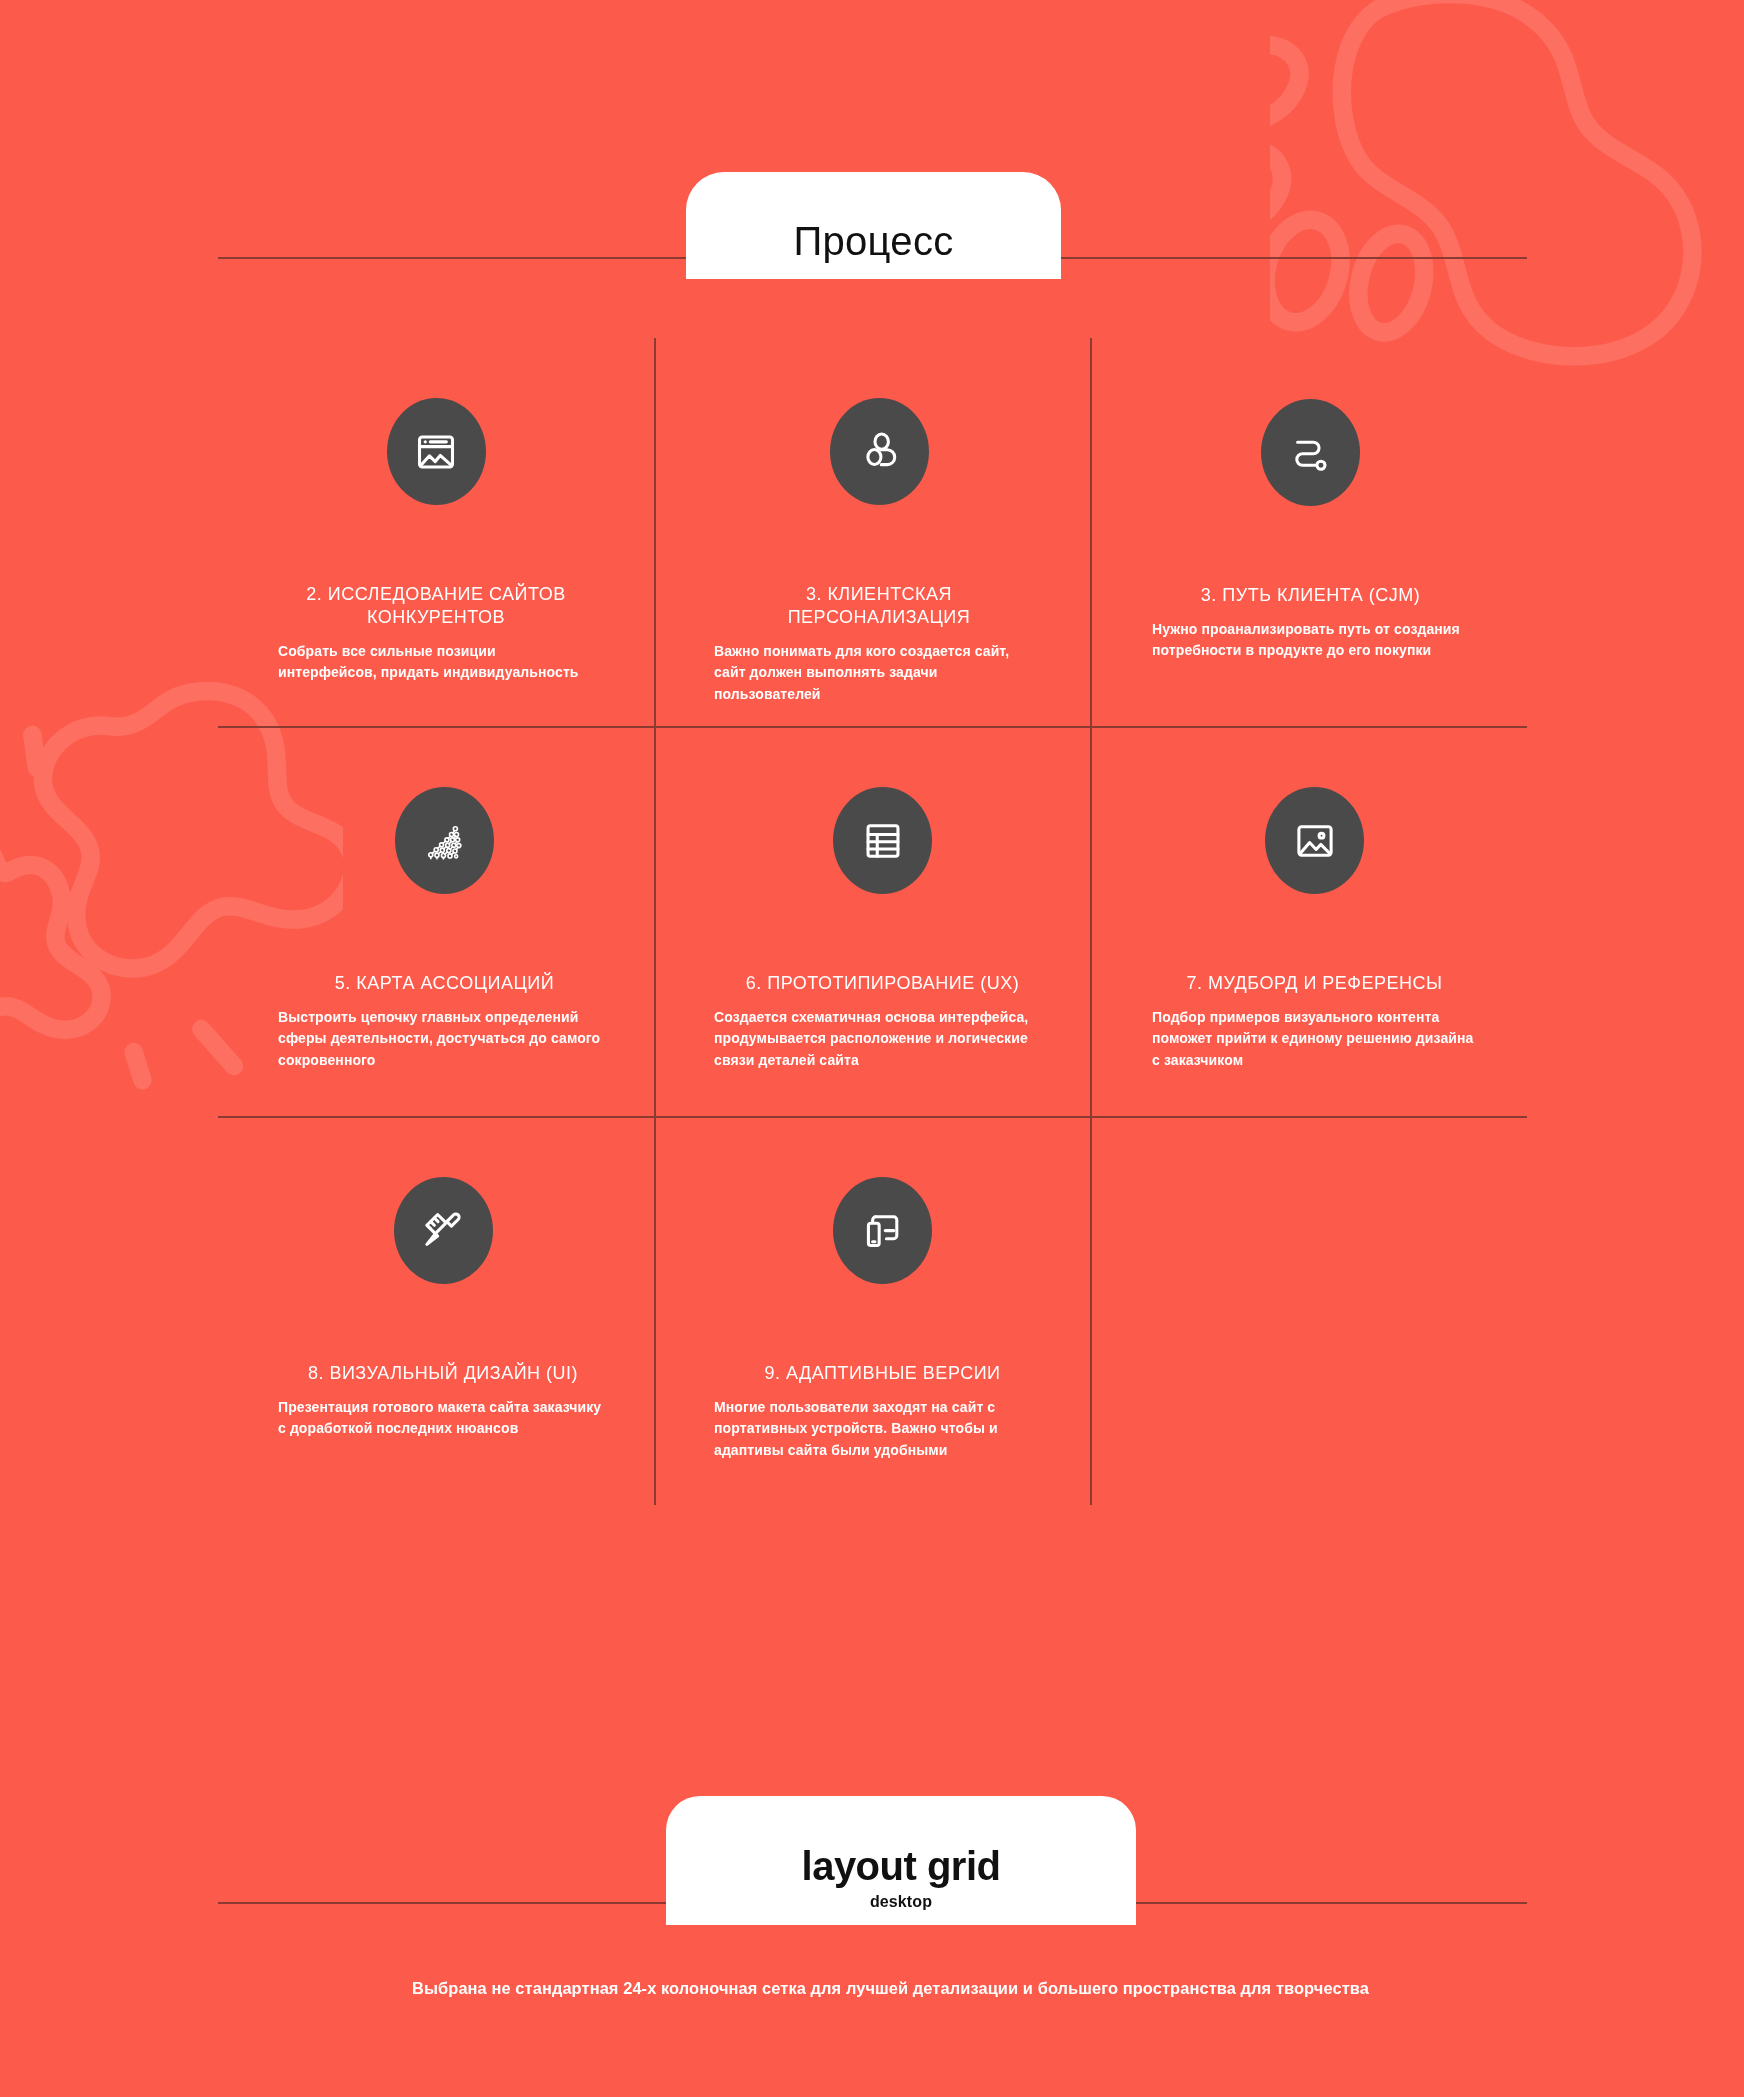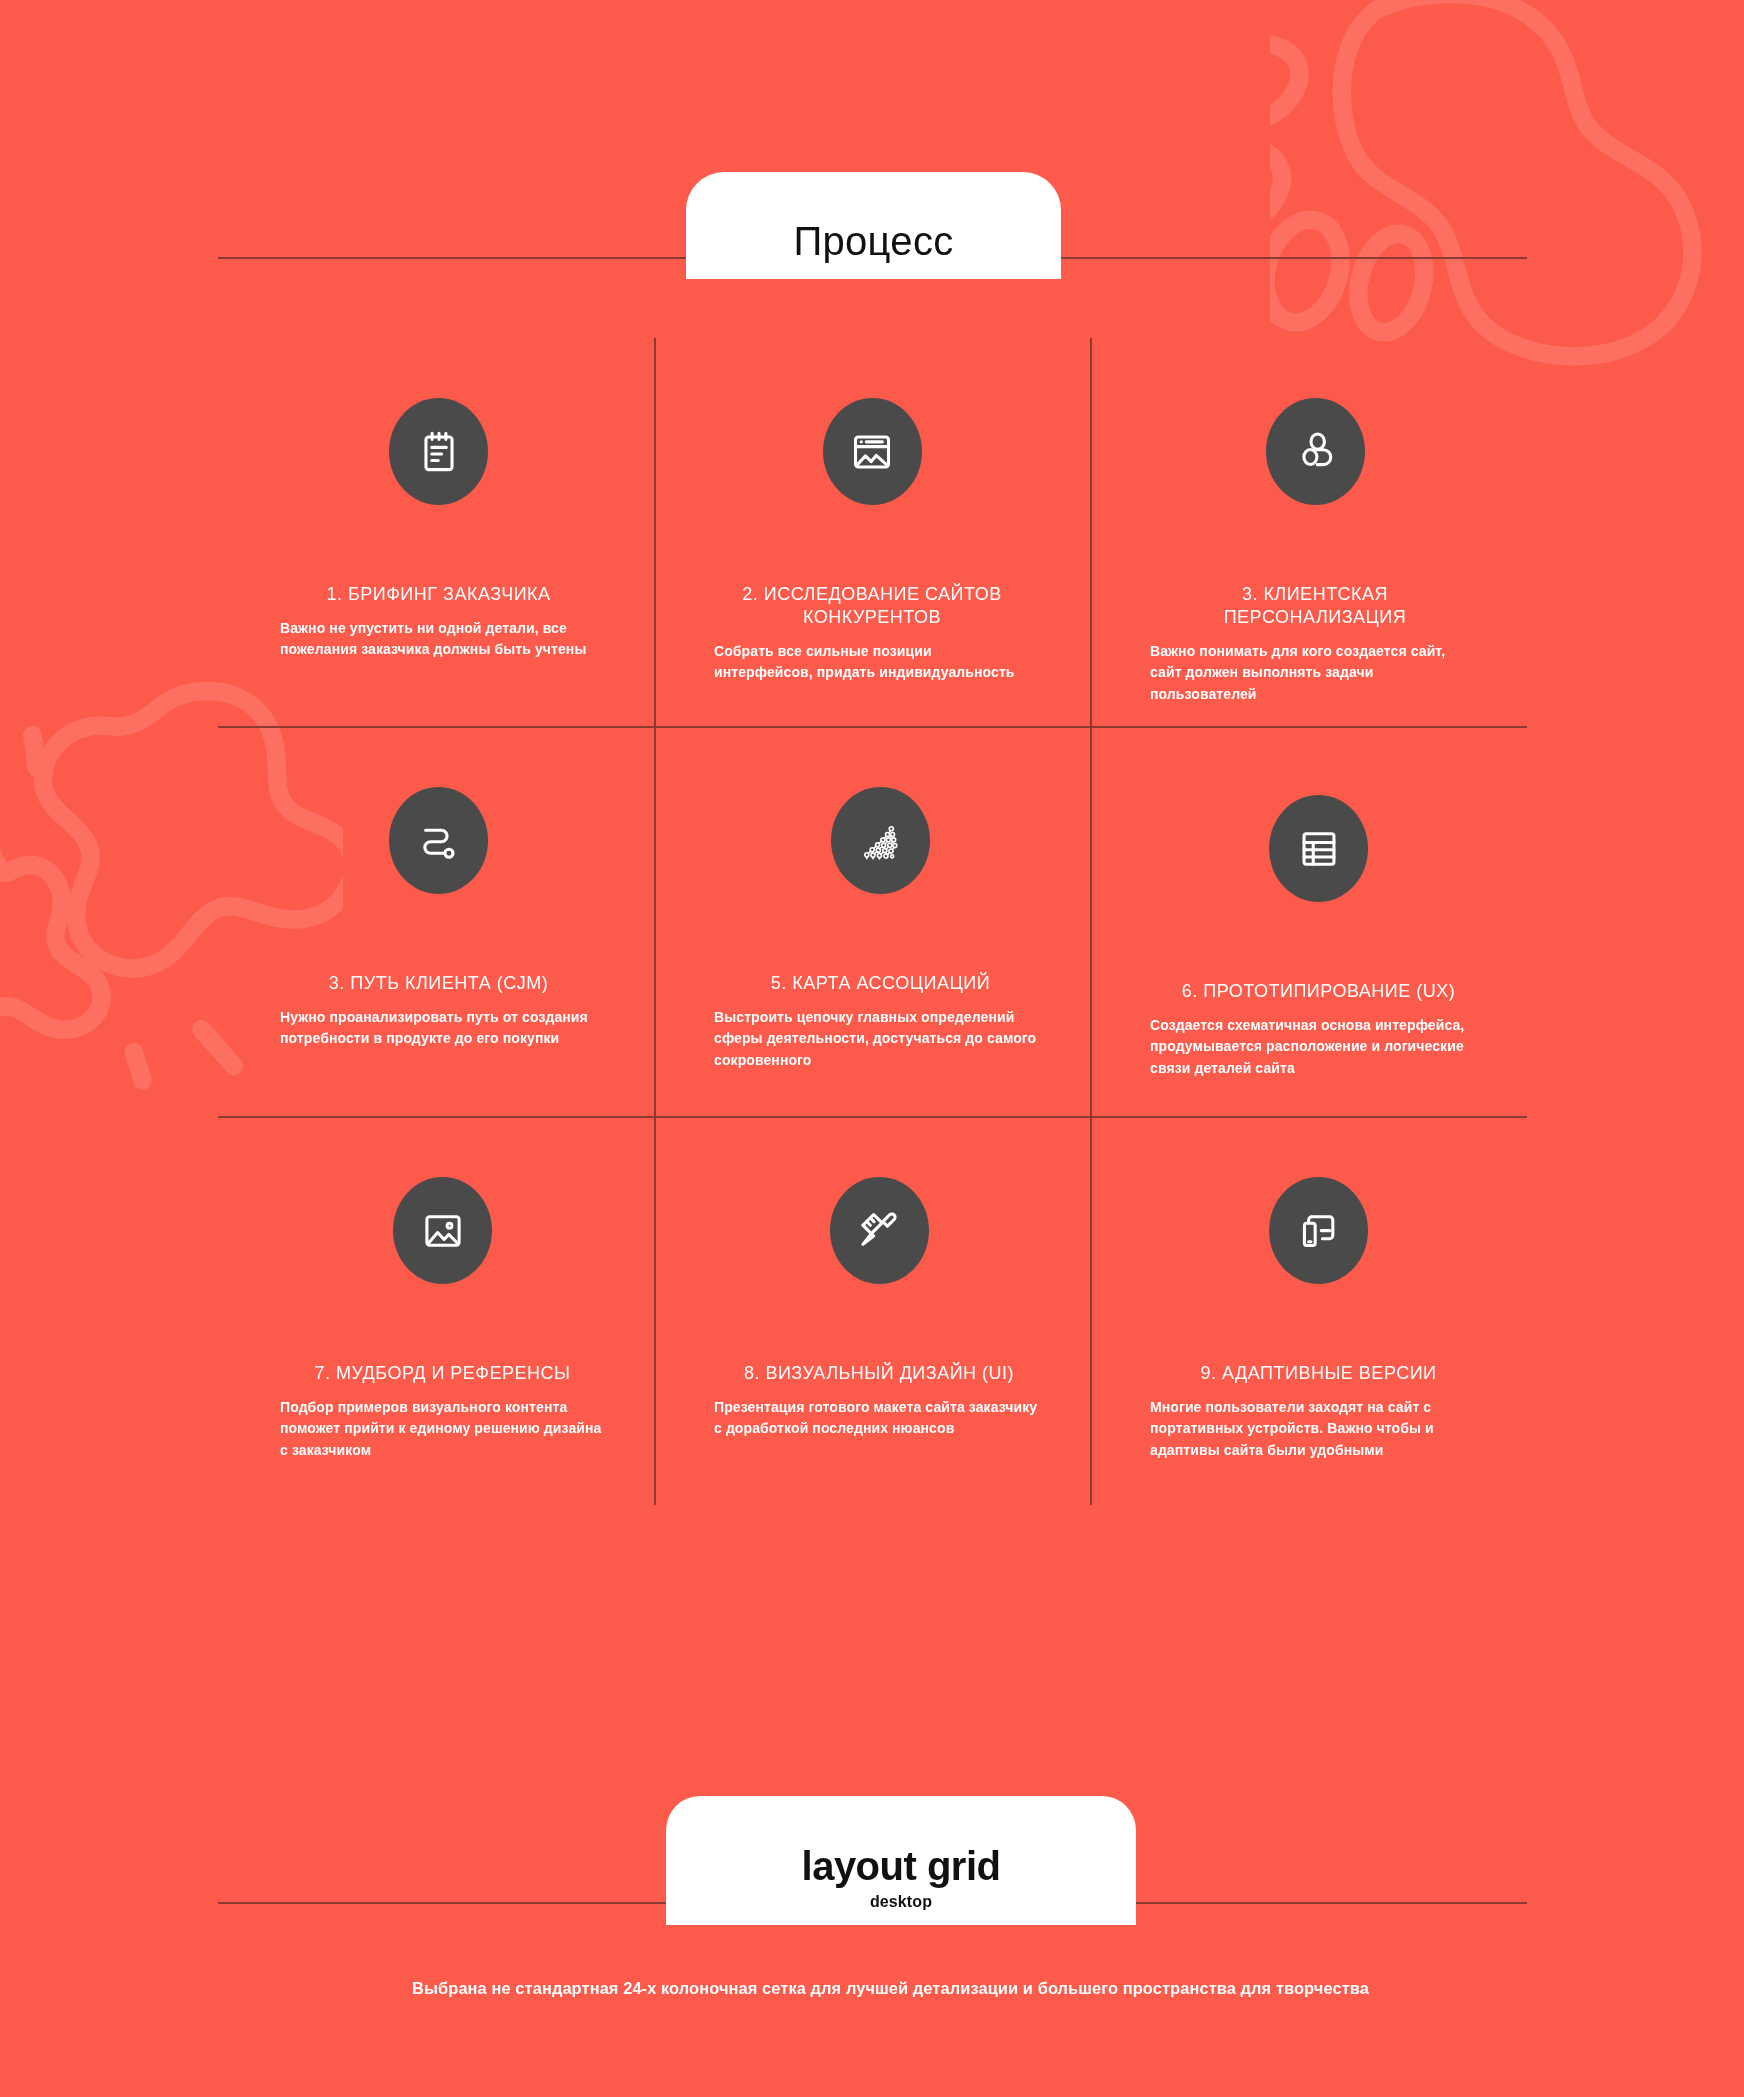--- a/index.html
+++ b/index.html
@@ -153,21 +153,21 @@
     text-align: left;
     margin-top: 12px;
     letter-spacing: 0.1px;
   }
   
   .step-card.c1 { padding: 0 57px 0 62px; }
   .step-card.c2 { padding: 0 60px; }
   .step-card.c3 { padding: 0 46px 0 60px; }
   .step-card.c4 { padding: 0 57px 0 62px; }
   .step-card.c5 { padding: 0 43px 0 60px; }
-  .step-card.c6 { padding: 8px 39px 0 60px; }
+  .step-card.c6 { padding: 0 39px 0 60px; }
   .step-card.c7 { padding: 0 49px 0 62px; }
   .step-card.c8 { padding: 0 46px 0 60px; }
   .step-card.c9 { padding: 0 39px 0 60px; }
 
   .step-card.c2 .step-icon-badge,
   .step-card.c3 .step-icon-badge { margin-top: 60px; }
   .step-card.c2 .step-title      { margin-top: 78px; }
   .step-card.c3 .step-title      { margin-top: 78px; }
 
   .step-card.c4 .step-icon-badge,
@@ -241,31 +241,20 @@
 <div class="rule-h" id="rule-bottom"></div>
 <div class="rule-v" id="col-div-1"></div>
 <div class="rule-v" id="col-div-2"></div>
 
 <div class="tab" id="tab-header">
   <div class="tab-title">Процесс</div>
 </div>
 
 <div id="steps-grid">
 
-  <div class="step-card c1">
-    <div class="step-icon-badge">
-      <svg viewBox="0 0 24 24" fill="none" stroke="#ffffff" stroke-width="1.6" stroke-linecap="round" stroke-linejoin="round">
-        <rect x="5.2" y="4.2" width="13.6" height="17" rx="1.4"></rect>
-        <path d="M8.4 2.2v3.2M12 2.2v3.2M15.6 2.2v3.2"></path>
-        <path d="M8.2 9.6h7.6M8.2 13h5.2M8.2 16.4h3.4"></path>
-      </svg>
-    </div>
-    <div class="step-title">1. БРИФИНГ ЗАКАЗЧИКА</div>
-    <div class="step-desc">Важно не упустить ни одной детали, все пожелания заказчика должны быть учтены</div>
-  </div>
 
   <div class="step-card c2">
     <div class="step-icon-badge">
       <svg viewBox="0 0 24 24" fill="none" stroke="#ffffff" stroke-width="1.6" stroke-linecap="round" stroke-linejoin="round">
         <rect x="3.4" y="4.2" width="17.2" height="15.6" rx="1.4"></rect>
         <path d="M3.4 9.2h17.2"></path>
         <circle cx="6.4" cy="6.7" r="0.85" fill="#ffffff" stroke="none"></circle>
         <path d="M9 6.7h8.4"></path>
         <path d="M4.4 18.6l4.2-4.6 3 3 2.6-3.2 5.4 4.8"></path>
       </svg>

